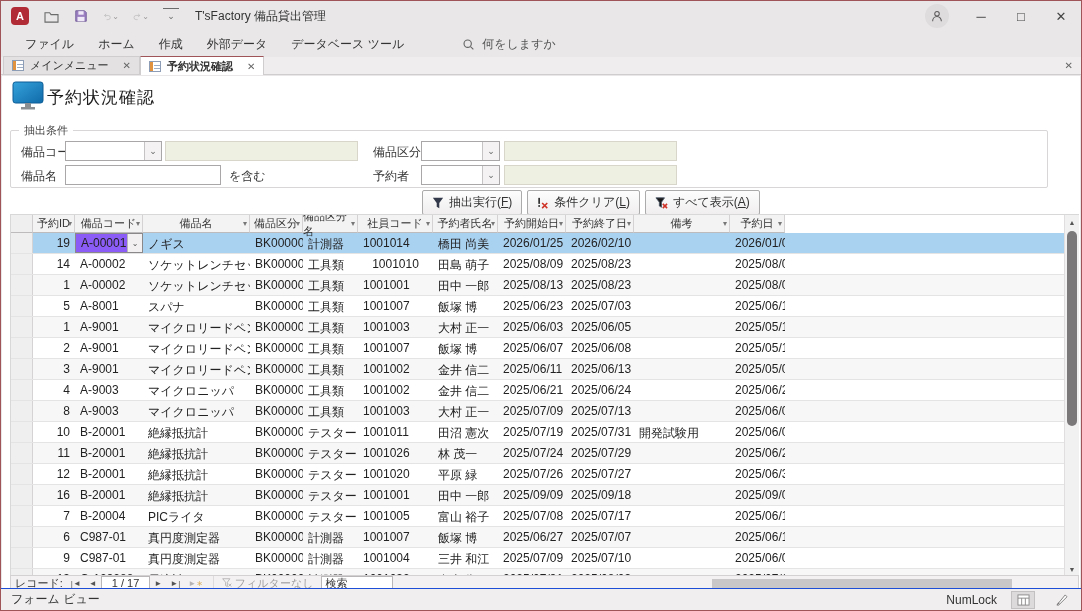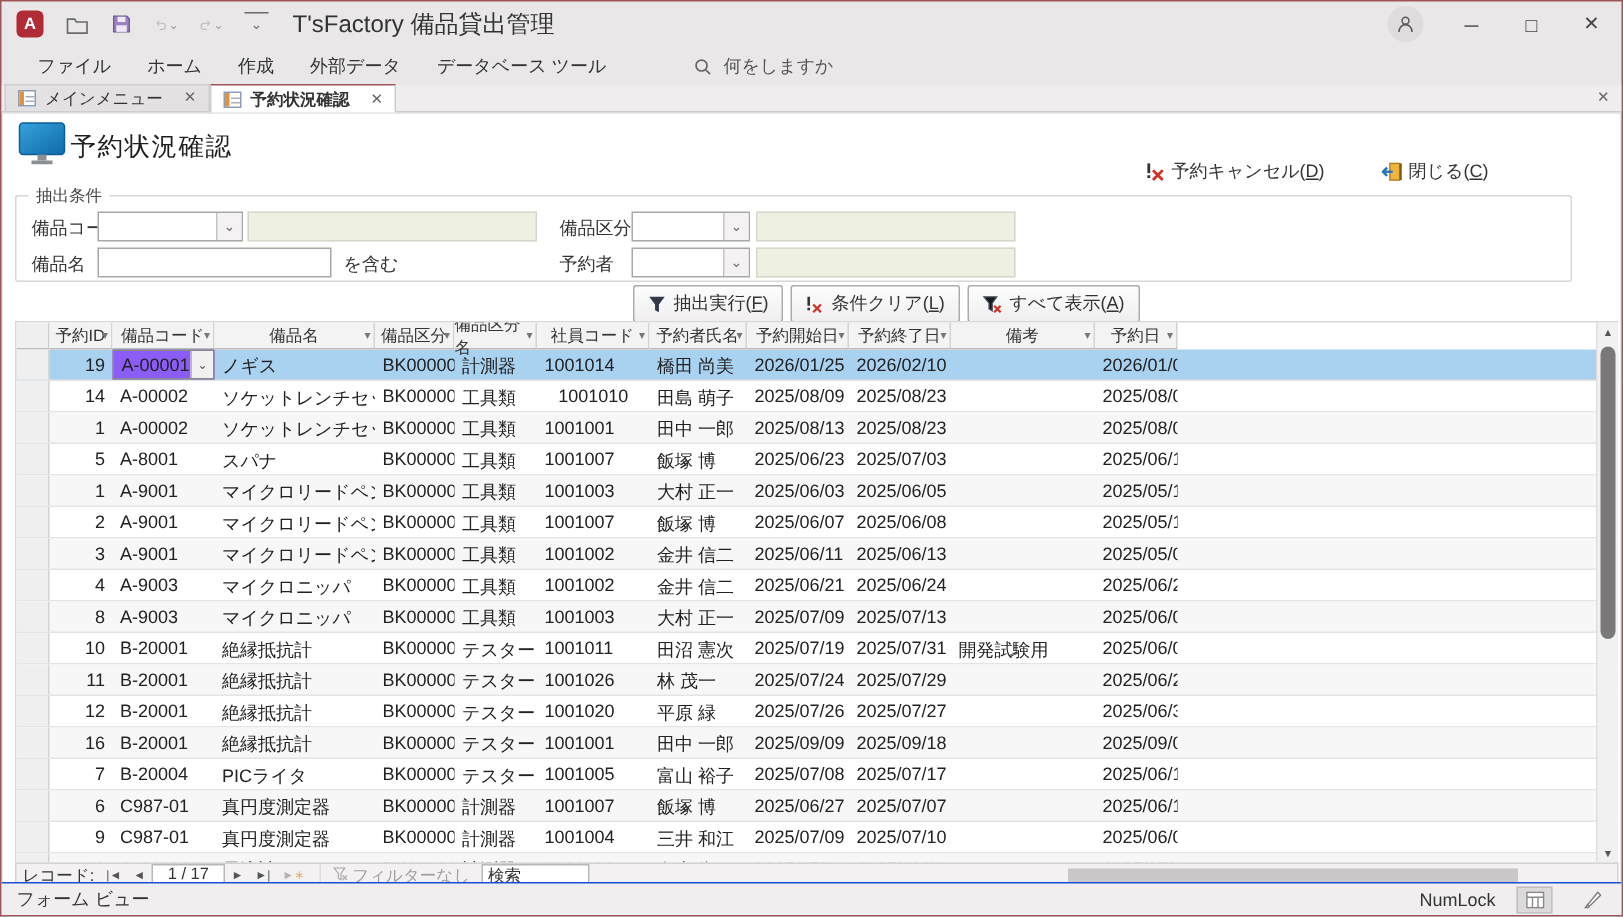--- a/index.html
+++ b/index.html
@@ -6,21 +6,21 @@
   body { font-family:"Liberation Sans","DejaVu Sans",sans-serif; background:#555; }
   .screen { position:relative; width:1082px; height:611px; background:#e9e7e7;
             border:1px solid #9f5458; overflow:hidden; font-family:"Liberation Sans","DejaVu Sans",sans-serif; }
   
   .titlebar { position:absolute; top:0; left:0; right:0; height:30px; display:flex; align-items:center; padding-left:10px; }
   .qat { display:flex; align-items:center; gap:14px; }
   .access-logo { width:18px; height:18px; background:#b02b35; border-radius:4px; color:#fff; font-weight:bold;
                  font-size:11px; display:flex; align-items:center; justify-content:center; }
   .qat-icon { width:16px; height:16px; display:inline-flex; align-items:center; justify-content:center; }
   .qat-drop { font-size:8px; color:#9a9a9a; margin-left:-10px; }
-  .win-title { font-size:16px; color:#333; margin-left:16px; }
+  .win-title { font-size:12px; color:#333; margin-left:16px; }
   .title-right { position:absolute; right:0; top:0; height:30px; display:flex; align-items:center; }
   .account-btn { width:24px; height:24px; border-radius:50%; background:#dedcdc; display:flex; align-items:center; justify-content:center; margin-right:12px; }
   .winbtn { width:40px; height:30px; display:flex; align-items:center; justify-content:center; font-size:13px; color:#444; }
   
   .ribbonrow { position:absolute; top:30px; left:0; right:0; height:26px; display:flex; align-items:center; padding-left:12px; }
   .ribbon-tab { font-size:12px; color:#333; padding:4px 12px; }
   .ribbon-search { display:flex; align-items:center; gap:7px; margin-left:46px; font-size:12px; color:#555; }
   
   .doctabs { position:absolute; top:56px; left:0; right:0; height:18px; background:#efeded; border-bottom:1px solid #cfcdcd; display:flex; align-items:flex-end; padding-left:2px; }
   .doctab { height:18px; display:flex; align-items:center; gap:6px; padding:0 8px; font-size:11px; color:#333;
@@ -174,38 +174,20 @@
               <stop offset="1" stop-color="#0f6aa8"></stop>
             </linearGradient>
           </defs>
         <rect x="1" y="1" width="30" height="21" rx="2.5" fill="url(#mg)" stroke="#0c5d96"></rect>
         <rect x="13" y="22" width="6" height="4" fill="#8a8f94"></rect>
         <rect x="9" y="26" width="14" height="2.5" fill="#8a8f94"></rect>
       </svg>
     </span>
     <div class="form-title">予約状況確認</div>
 
-    <div class="hdr-buttons">
-      <button class="hdr-btn">
-        <svg width="13" height="13" viewBox="0 0 14 14">
-            <rect x="1" y="1" width="2" height="7" fill="#333"></rect>
-            <rect x="1" y="9.5" width="2" height="2" fill="#333"></rect>
-            <path d="M5 6 l7 7 M12 6 l-7 7" stroke="#cf3327" stroke-width="2"></path>
-          </svg>
-        <span>予約キャンセル(<u>D</u>)</span>
-      </button>
-      <button class="hdr-btn">
-        <svg width="14" height="13" viewBox="0 0 15 14">
-            <rect x="6" y="1" width="7" height="12" fill="#f0b53e" stroke="#b07d1e"></rect>
-            <rect x="13" y="1" width="1.5" height="12" fill="#7c5a14"></rect>
-            <path d="M1 7 h7 M4 4 L1 7 l3 3" stroke="#2e75b6" stroke-width="1.8" fill="none"></path>
-          </svg>
-        <span>閉じる(<u>C</u>)</span>
-      </button>
-    </div>
 
     <div class="filter-box">
       <span class="filter-legend">抽出条件</span>
       <span class="f-label" style="left:10px; top:13px;">備品コード</span>
       <div class="combo" style="left:54px; top:10px; width:97px;">
           <span class="combo-flex"></span>
           <span class="combo-drop">⌄</span>
         </div>
       <div class="disp-field" style="left:154px; top:10px; width:193px;"></div>
       <span class="f-label" style="left:362px; top:13px;">備品区分</span>

